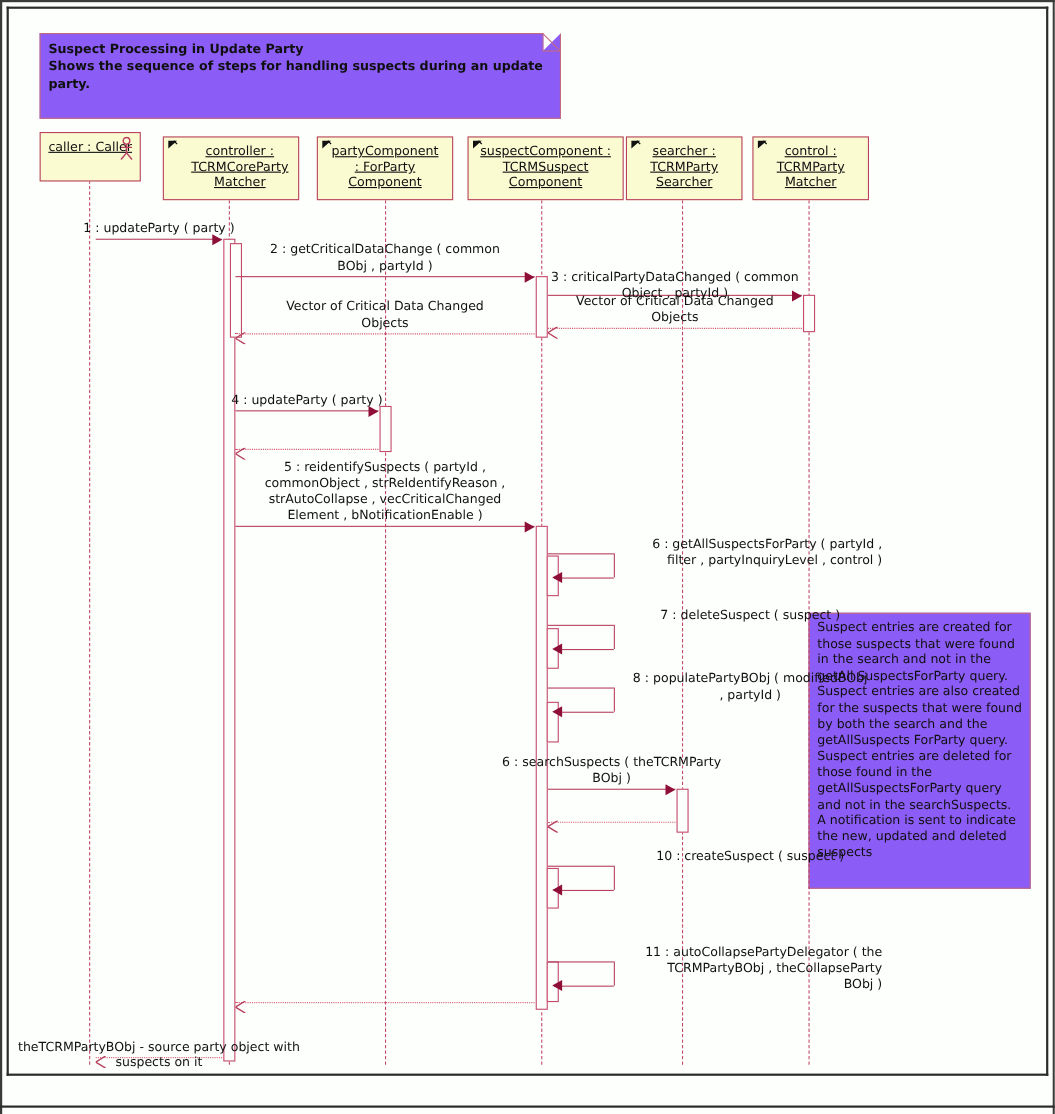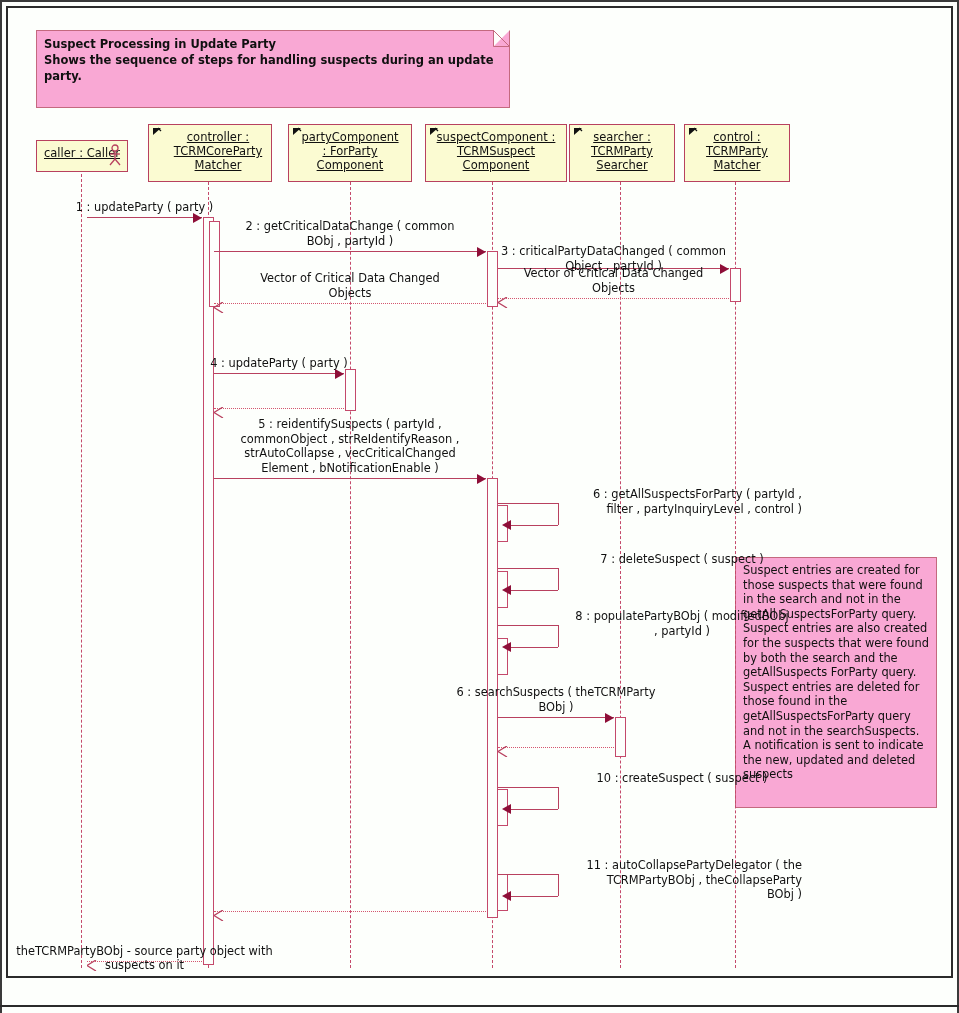--- a/index.html
+++ b/index.html
@@ -55,21 +55,21 @@
   }
   .frame-outer-top {
     position: absolute;
     left: 0px; top: 0px; width: 959px; height: 2px;
     background: #3a3a3a;
   }
 
   
   .note {
     position: absolute;
-    background: #f9a8d4;
+    background: #8b5cf6;
     border: 1px solid #c4697f;
     box-sizing: border-box;
     font-size: 11px;
     color: #101010;
     line-height: 14px;
     padding: 5px 7px 4px 7px;
   }
   .note .fold {
     position: absolute;
     right: -1px;
@@ -312,21 +312,21 @@
       <div class="arrow-l-open" style="left: 214px; top: 906px; z-index: 4;"><svg width="10" height="11" viewBox="0 0 10 11">
           <path d="M9,0 L0,5.5 L9,11" fill="none" stroke="#b8415f" stroke-width="1.3"></path>
         </svg></div>
       <div class="msg-line ret" style="left: 87px; top: 961px; width: 115px; z-index: 3;"></div>
       <div class="arrow-l-open" style="left: 87px; top: 956px; z-index: 4;"><svg width="10" height="11" viewBox="0 0 10 11">
           <path d="M9,0 L0,5.5 L9,11" fill="none" stroke="#b8415f" stroke-width="1.3"></path>
         </svg></div>
       <div class="lbl" style="left: -5.5px; top: 943.5px; width: 300px; z-index: 5;">theTCRMPartyBObj - source party object with suspects on it</div>
     </div>
   <div id="layer-heads">
-      <div class="head" style="left: 36px; top: 140px; width: 92px; height: 32px;">
+      <div class="head" style="left: 36px; top: 120px; width: 92px; height: 45px;">
         <div class="actor-stick"><svg width="16" height="24" viewBox="0 0 16 24">
             <circle cx="8" cy="4" r="3" fill="none" stroke="#b8415f" stroke-width="1.3"></circle>
             <line x1="8" y1="7" x2="8" y2="15" stroke="#b8415f" stroke-width="1.3"></line>
             <line x1="3" y1="10" x2="13" y2="10" stroke="#b8415f" stroke-width="1.3"></line>
             <line x1="8" y1="15" x2="3" y2="21" stroke="#b8415f" stroke-width="1.3"></line>
             <line x1="8" y1="15" x2="13" y2="21" stroke="#b8415f" stroke-width="1.3"></line>
           </svg></div>
         <span class="nm">caller : Caller</span>
       </div>
       <div class="head" style="left: 148px; top: 124px; width: 124px; height: 58px; padding-left: 16px;">

